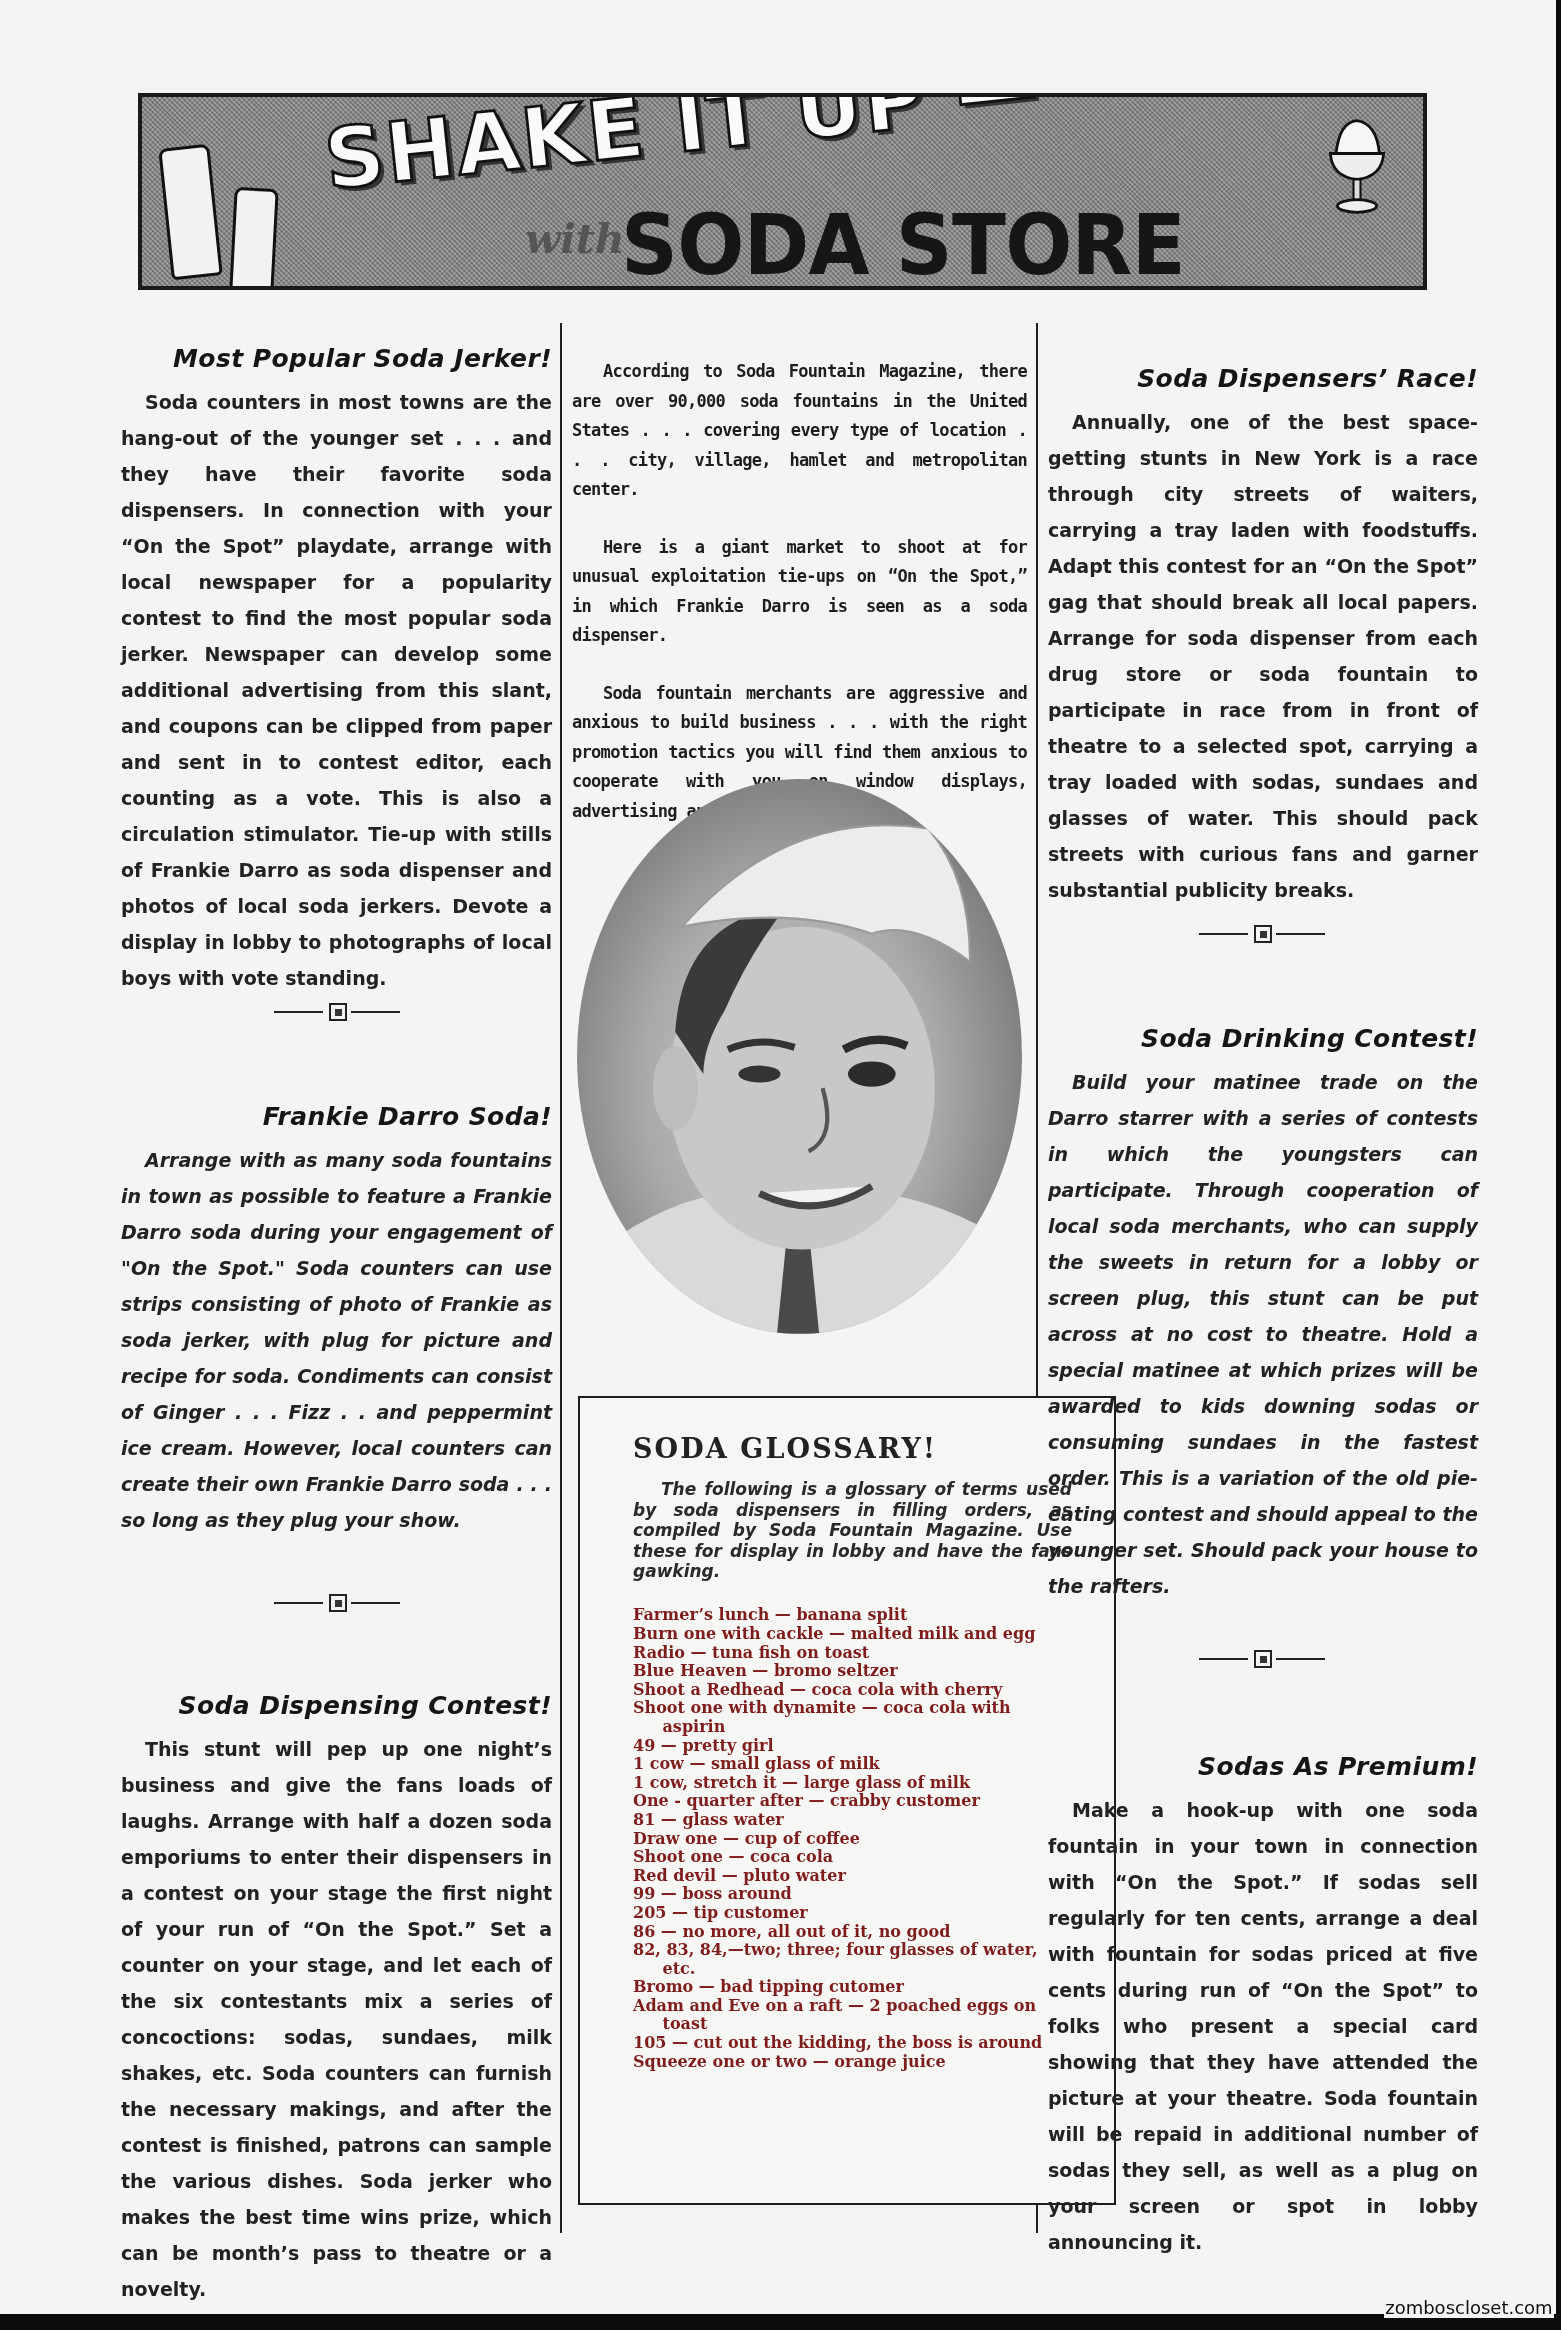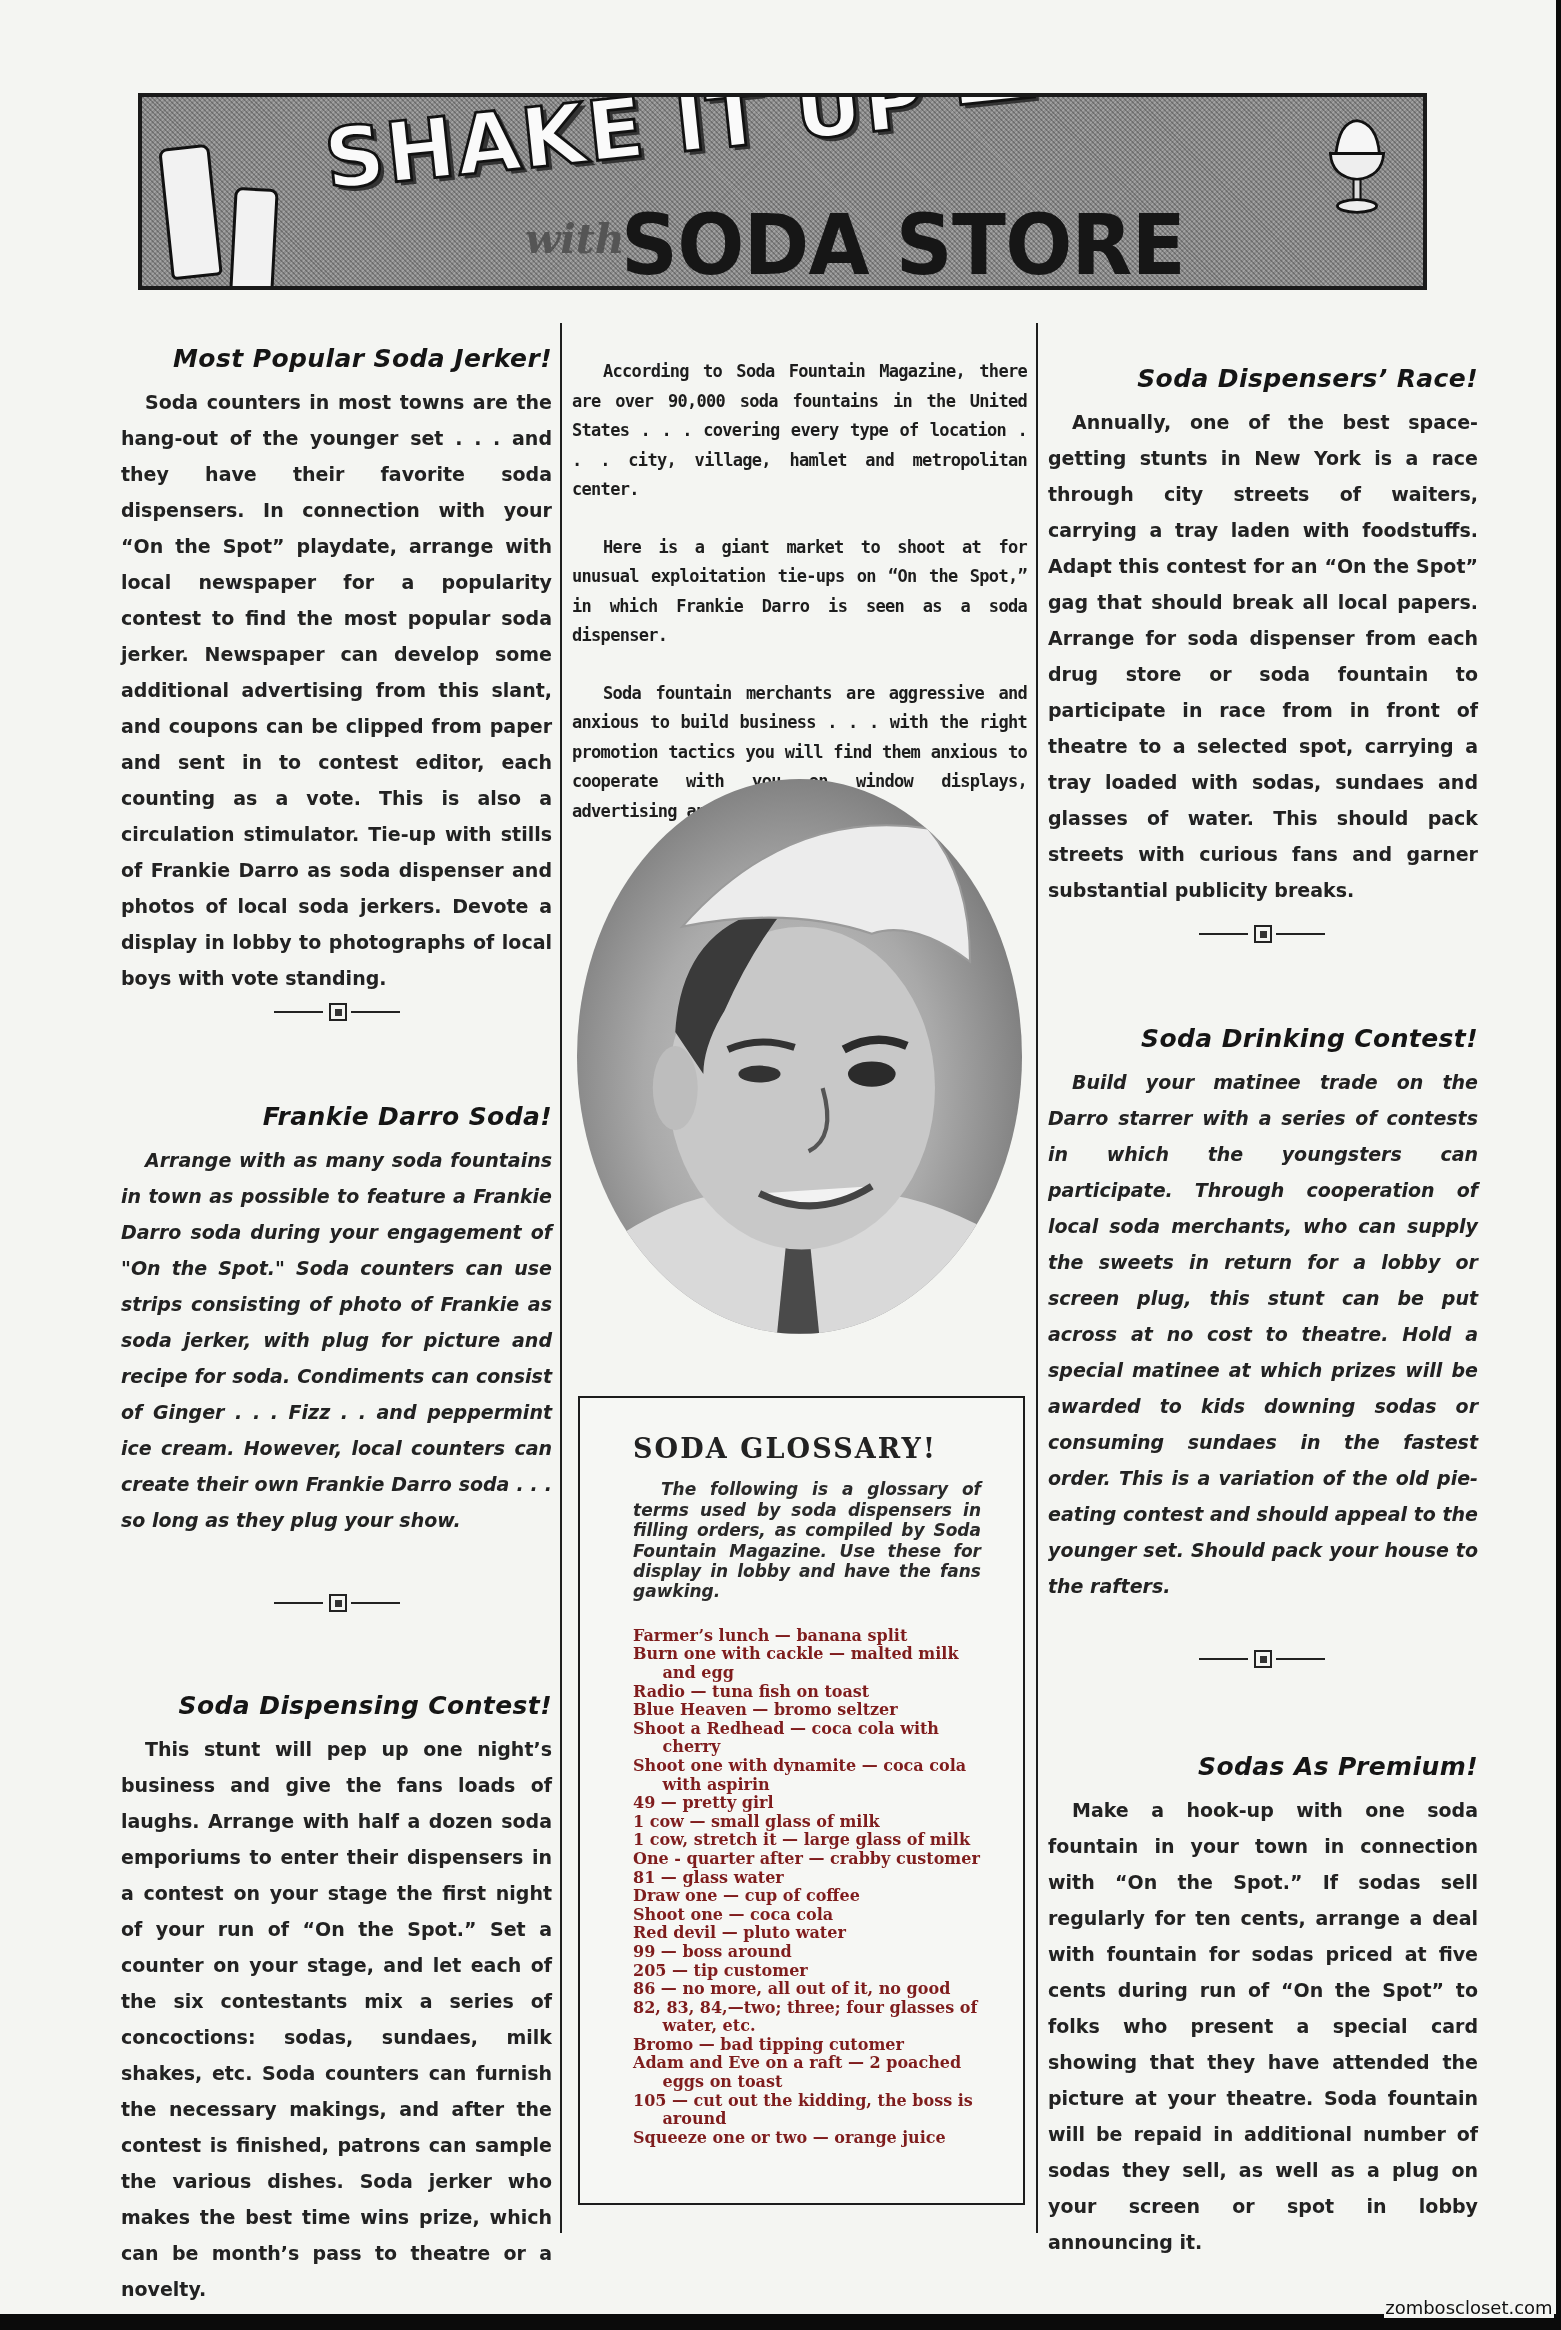--- a/index.html
+++ b/index.html
@@ -91,21 +91,21 @@
   
   .photo {
     position: absolute; left: 577px; top: 779px; width: 445px; height: 555px;
     border-radius: 50%; overflow: hidden;
     background: radial-gradient(ellipse at 48% 55%, #cfcfcf 0%, #a9a9a9 45%, #7c7c7c 75%, #6a6a6a 100%);
   }
   .photo svg { width: 100%; height: 100%; }
 
   
   .glossary {
-    position: absolute; left: 578px; top: 1396px; width: 447px; height: 809px;
+    position: absolute; left: 578px; top: 1396px; width: 538px; height: 809px;
     border: 2.8px solid #1c1c1c; background: #f6f7f4;
     padding: 35px 42px 0 53px;
   }
   .glossary h3 {
     font-family: "DejaVu Serif", serif; font-weight: bold;
     font-size: 27px; letter-spacing: 2.1px; color: #222; margin-bottom: 15.4px;
   }
   .glossary .intro {
     font-family: "DejaVu Sans", sans-serif; font-style: italic; font-weight: bold;
     font-size: 17px; line-height: 20.4px; text-align: justify; text-indent: 28px;

